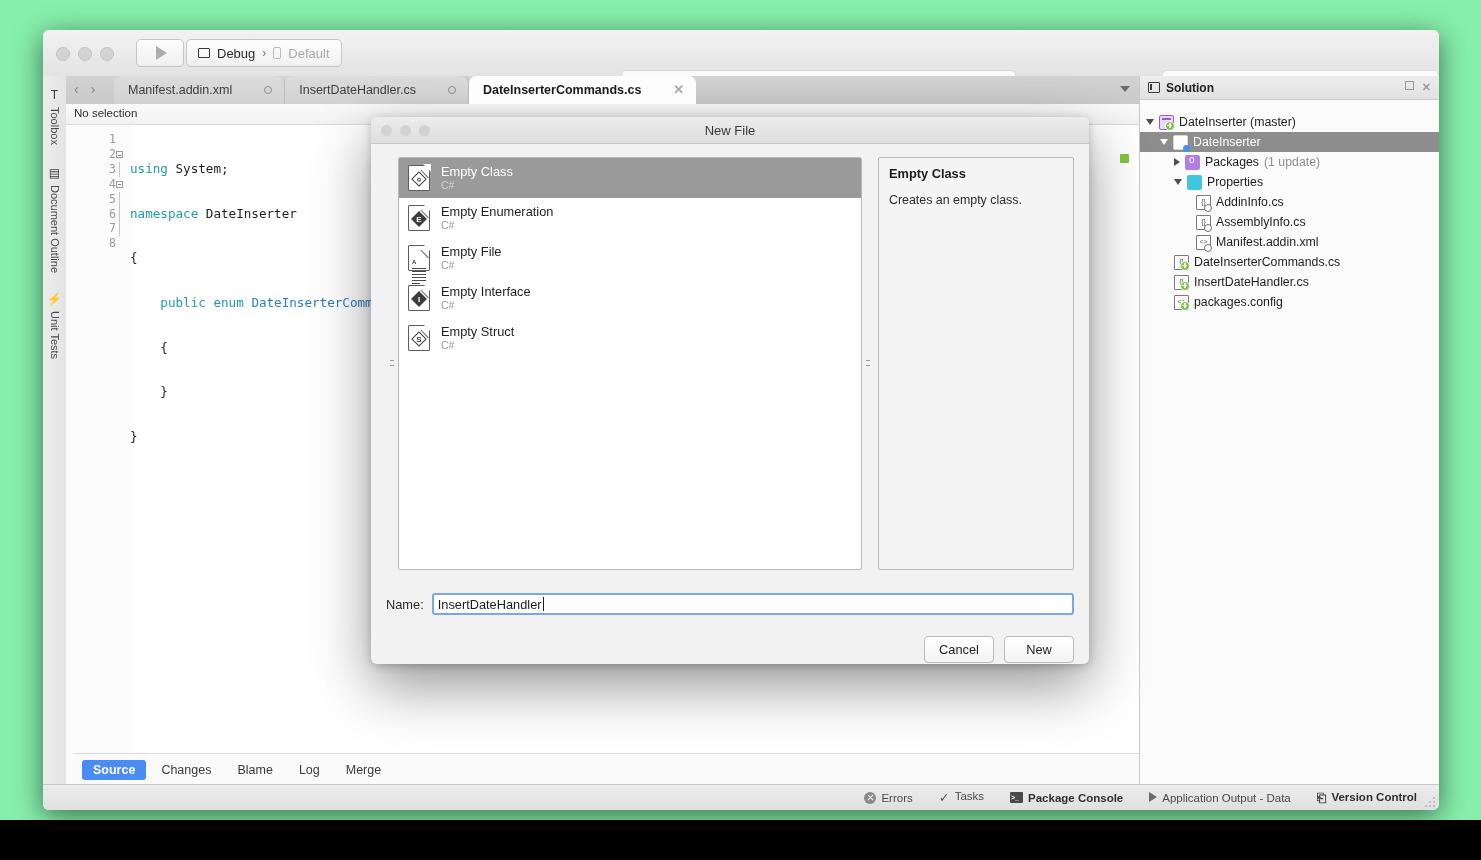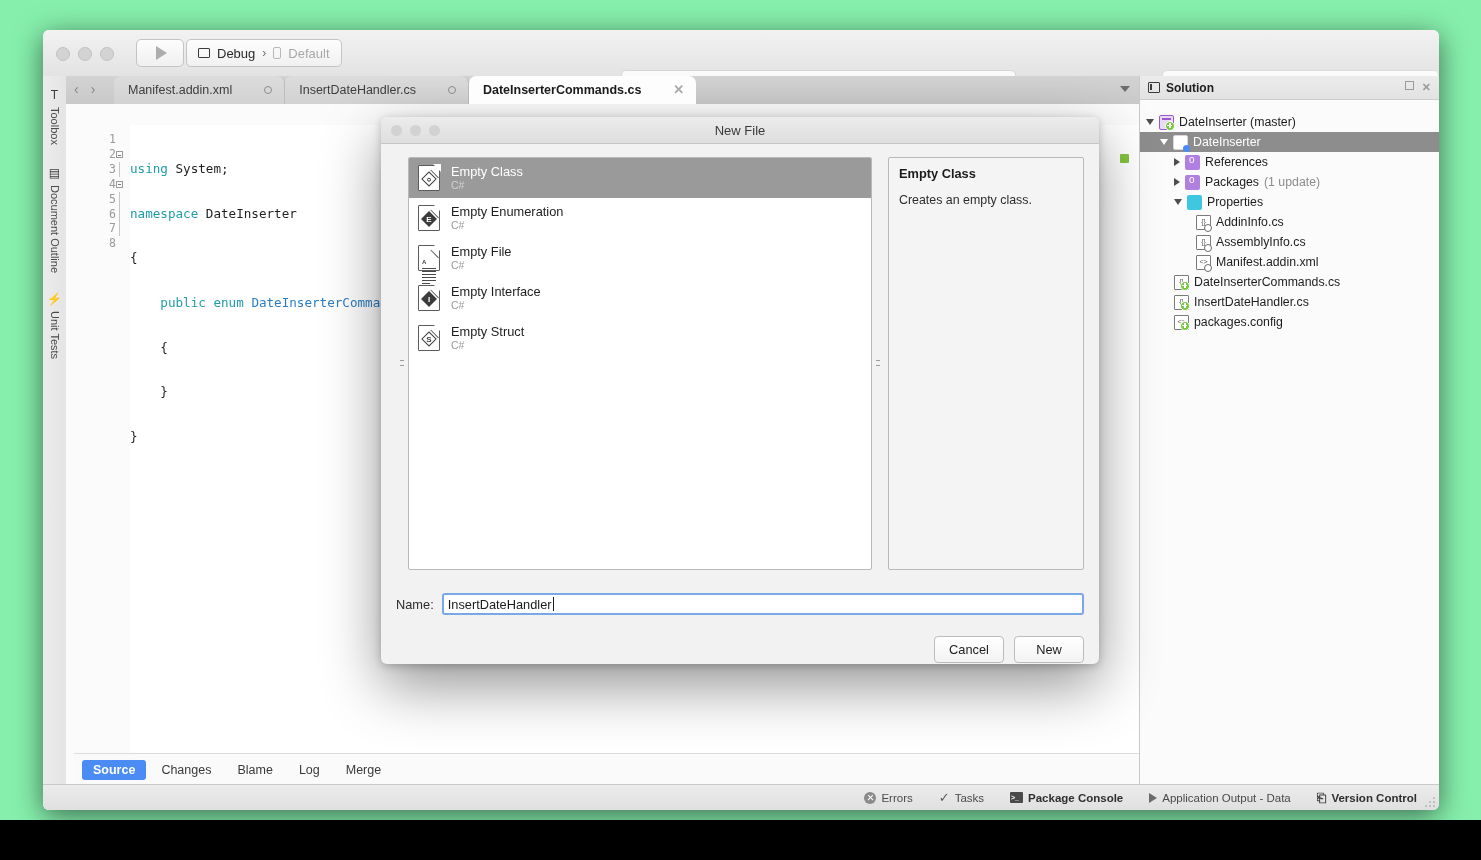--- a/index.html
+++ b/index.html
@@ -298,21 +298,21 @@
   .dim { color: #8c8c8c; }
 
   
   .bottombar {
     position: absolute; left: 0; right: 0; bottom: 0; height: 25px;
     background: linear-gradient(#ececec,#e0e0e0);
     border-top: 1px solid #c9c9c9;
     display: flex; align-items: center; justify-content: flex-end;
     font-size: 11.5px; color: #4a4a4a; gap: 26px; padding-right: 22px;
   }
-  .bb { display:flex; align-items:center; gap: 5px; }
+  .bb { display:flex; gap: 5px; }
   .bb.bold { font-weight: bold; color: #2f2f2f; }
   .bb .x-circ {
     width: 12px;height:12px;border-radius:50%;background:#8a8a8a;position:relative;
   }
   .bb .x-circ:before,.bb .x-circ:after{
     content:"";position:absolute;left:2.5px;top:5.3px;width:7px;height:1.4px;background:#fff;
   }
   .bb .x-circ:before{transform:rotate(45deg);} .bb .x-circ:after{transform:rotate(-45deg);}
   .bb .chk { color:#5a5a5a; font-size: 13px; }
   .bb .console-ico {
@@ -322,21 +322,21 @@
   .bb .tri-ico { width:0;height:0;border-left:8px solid #6b6b6b;border-top:5px solid transparent;border-bottom:5px solid transparent;}
   .bb .vc-ico { font-size: 12px; color:#3f3f3f; }
   .resize-grip {
     position:absolute; right: 3px; bottom: 3px; width: 11px; height: 11px;
     opacity: .5;
   }
 
   
   #dialog {
     position: absolute;
-    left: 381px; top: 117px;
+    left: 371px; top: 117px;
     width: 718px; height: 547px;
     background: #f2f2f2;
     border-radius: 6px;
     box-shadow: 0 22px 58px rgba(0,0,0,0.42), 0 2px 8px rgba(0,0,0,0.22);
     overflow: hidden;
   }
   .dlg-title {
     height: 26px; background: linear-gradient(#ececec,#dedede);
     border-bottom: 1px solid #c5c5c5;
     display:flex; align-items:center; justify-content:center;
@@ -522,20 +522,21 @@
         </div>
         <div class="tab active">
           <span>DateInserterCommands.cs</span>
           <span class="xmark">✕</span>
         </div>
       </div>
       <span class="tabcaret"></span>
     </div>
 
     <div class="editorwrap">
+      <div class="nosel">No selection</div>
       <div class="codearea">
         <div class="gutter-pad"></div>
         <div class="gutter">
           <div>1</div>
           <div>2</div>
           <div>3</div>
           <div>4</div>
           <div>5</div>
           <div>6</div>
           <div>7</div>
@@ -591,25 +592,20 @@
         </div>
 
         <div class="trow selected" style="padding-left:20px;">
           <span class="arrow-d"></span>
           <span class="ic ic-proj">
               <span class="badge-b"></span>
             </span>
           <span>DateInserter</span>
         </div>
 
-        <div class="trow" style="padding-left:34px;">
-          <span class="arrow-r"></span>
-          <span class="ic ic-ref"></span>
-          <span>References</span>
-        </div>
 
         <div class="trow" style="padding-left:34px;">
           <span class="arrow-r"></span>
           <span class="ic ic-ref"></span>
           <span>Packages</span>
           <span class="dim">(1 update)</span>
         </div>
 
         <div class="trow" style="padding-left:34px;">
           <span class="arrow-d"></span>

